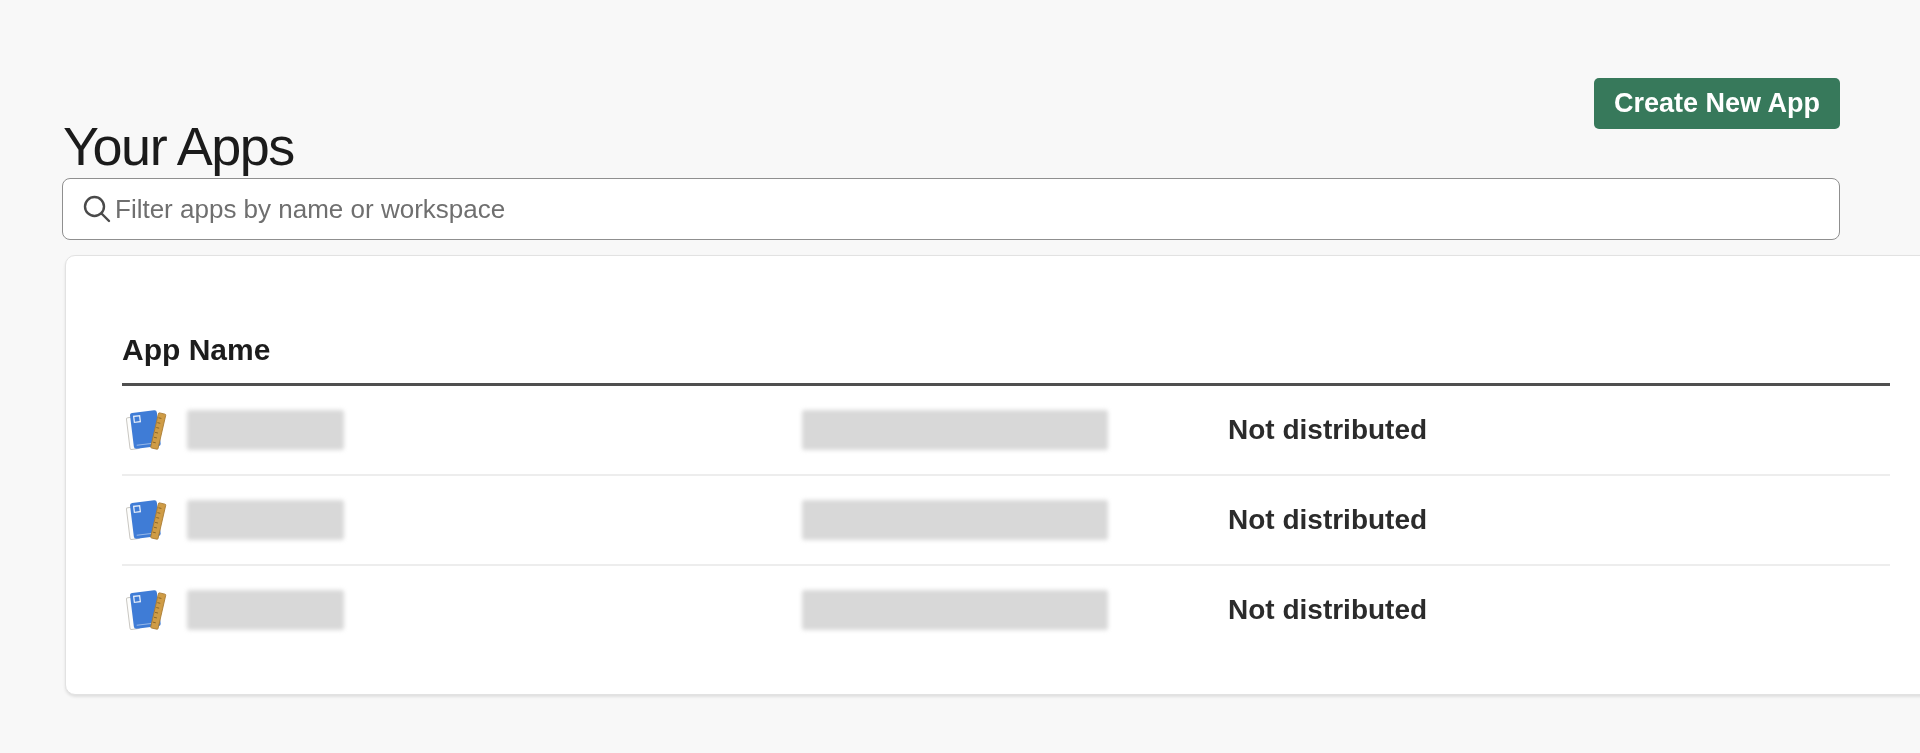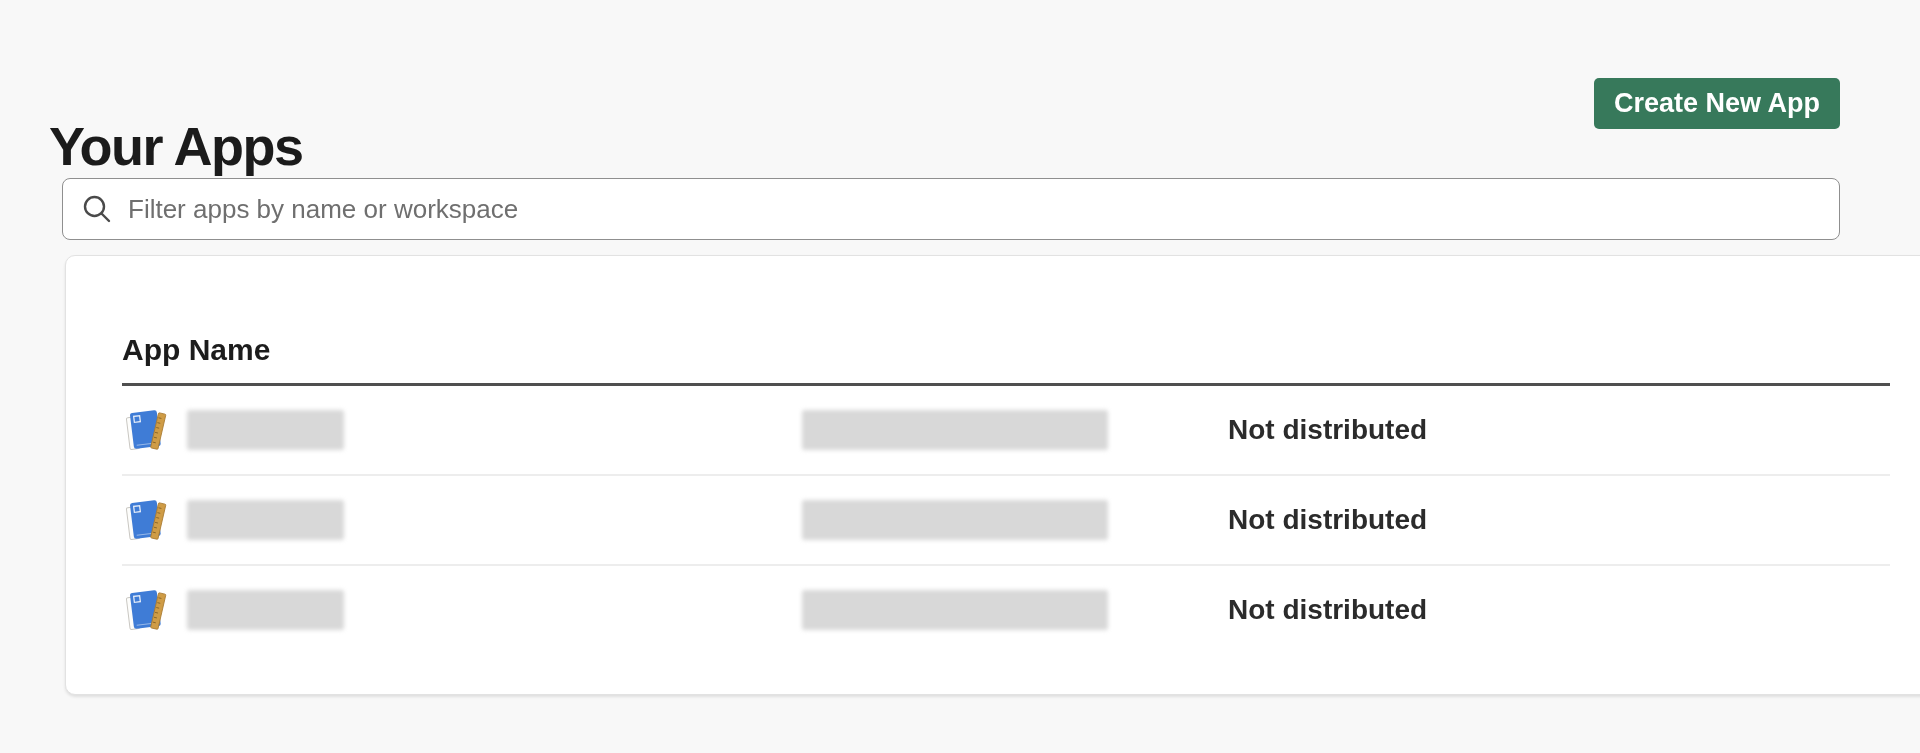--- a/index.html
+++ b/index.html
@@ -5,40 +5,40 @@
   html,body { margin:0; padding:0; }
   body {
     width:1920px; height:753px;
     background:#f8f8f8;
     font-family:"Liberation Sans", sans-serif;
     position:relative;
     overflow:hidden;
     color:#1c1c1c;
   }
   .page-title {
-    position:absolute; left:49px; top:80px;
-    font-size:54px; font-weight:700; letter-spacing:-1.5px;
+    position:absolute; left:63px; top:80px;
+    font-size:54px; font-weight:400; letter-spacing:-1.5px;
     color:#1b1b1b; line-height:60px;
   }
   .create-btn {
     position:absolute; left:1594px; top:78px;
     width:246px; height:51px;
     background:#37795b; color:#ffffff;
     font-family:"Liberation Sans", sans-serif;
     font-size:27px; font-weight:700;
     border:none; border-radius:5px;
     cursor:pointer;
   }
   .search-box {
     position:absolute; left:62px; top:178px;
     width:1778px; height:62px; box-sizing:border-box;
     background:#ffffff;
     border:1px solid #8f8f8f; border-radius:8px;
     display:flex; align-items:center;
-    padding:0 18px; gap:13px;
+    padding:0 18px; 
   }
   .search-box svg { flex:0 0 auto; }
   .search-box input {
     flex:1; border:none; outline:none;
     font-family:"Liberation Sans", sans-serif;
     font-size:26px; color:#454545; background:transparent;
   }
   .search-box input::placeholder { color:#6f6f6f; opacity:1; }
   .card {
     position:absolute; left:65px; top:255px;

